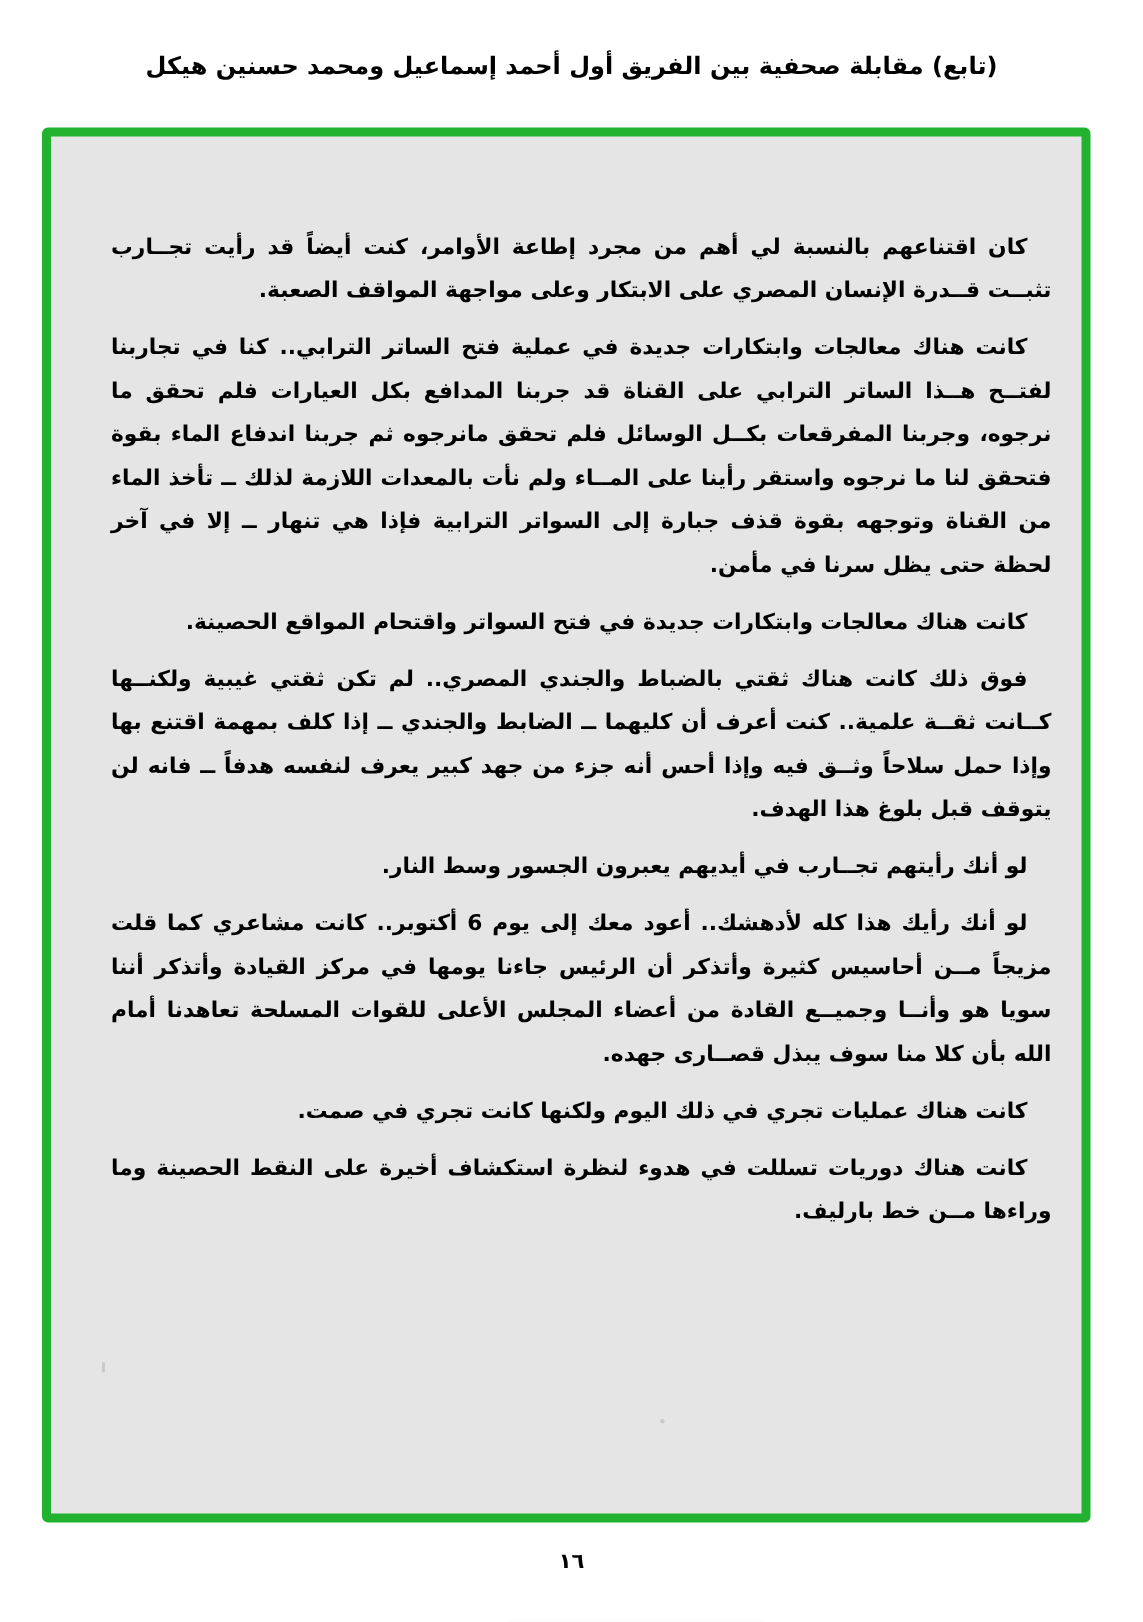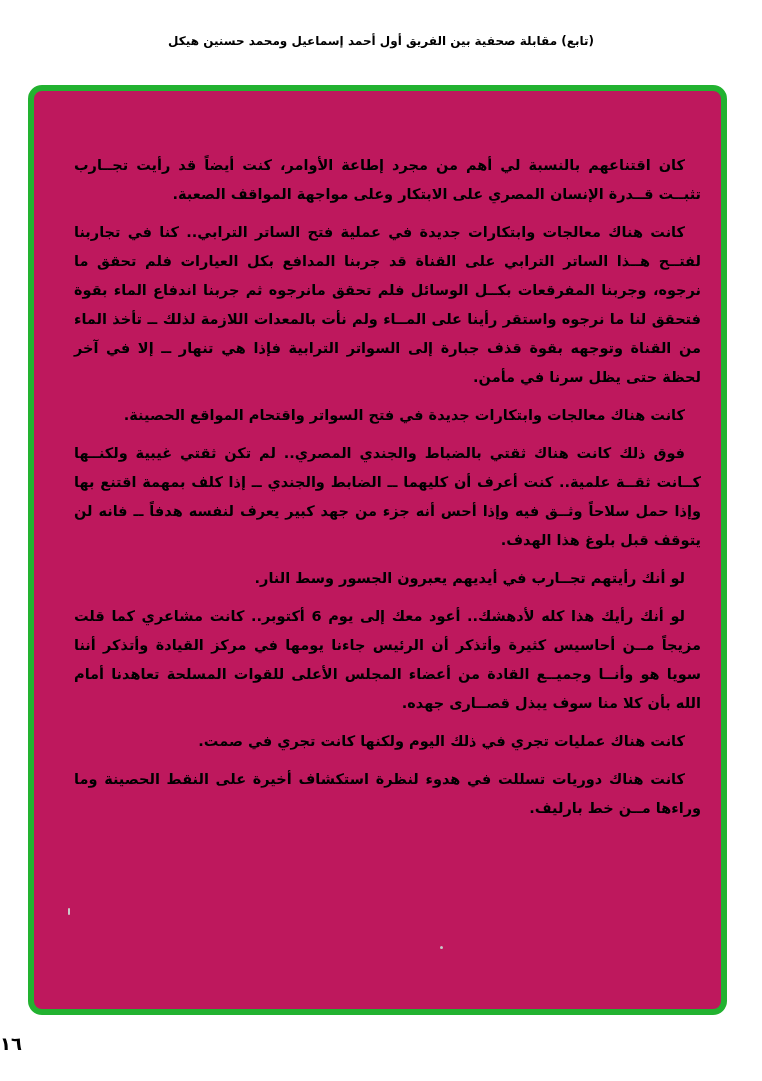--- a/index.html
+++ b/index.html
@@ -16,33 +16,33 @@
     overflow: hidden;
   }
   .header-title {
     position: absolute;
     top: 34px;
     left: 0;
     right: 0;
     text-align: center;
     direction: rtl;
     font-weight: bold;
-    font-size: 12px;
+    font-size: 16px;
     letter-spacing: 0;
   }
   .document-frame {
     position: absolute;
     left: 28px;
     top: 85px;
     width: 699px;
     height: 930px;
     box-sizing: border-box;
     border: 6px solid #22b230;
-    border-radius: 14px;
-    background: #be185d;
+    border-radius: 4px;
+    background: #e5e5e5;
   }
   .document-body {
     position: absolute;
     top: 60px;
     right: 20px;
     left: 40px;
     direction: rtl;
     unicode-bidi: embed;
     text-align: justify;
     font-weight: bold;
@@ -51,23 +51,23 @@
   }
   .document-body p {
     margin: 0 0 9px 0;
     text-indent: 16px;
   }
   .page-number {
     position: absolute;
     top: 1033px;
     left: 0;
     right: 0;
-    text-align: left;
+    text-align: center;
     font-weight: bold;
-    font-size: 18px;
+    font-size: 14px;
     direction: rtl;
   }
   .scan-speck {
     position: absolute;
     width: 3px;
     height: 3px;
     background: #c9c9c9;
     border-radius: 50%;
   }
   .speck-1 { left: 68px;  top: 908px; width: 2px; height: 7px; border-radius: 1px; }

